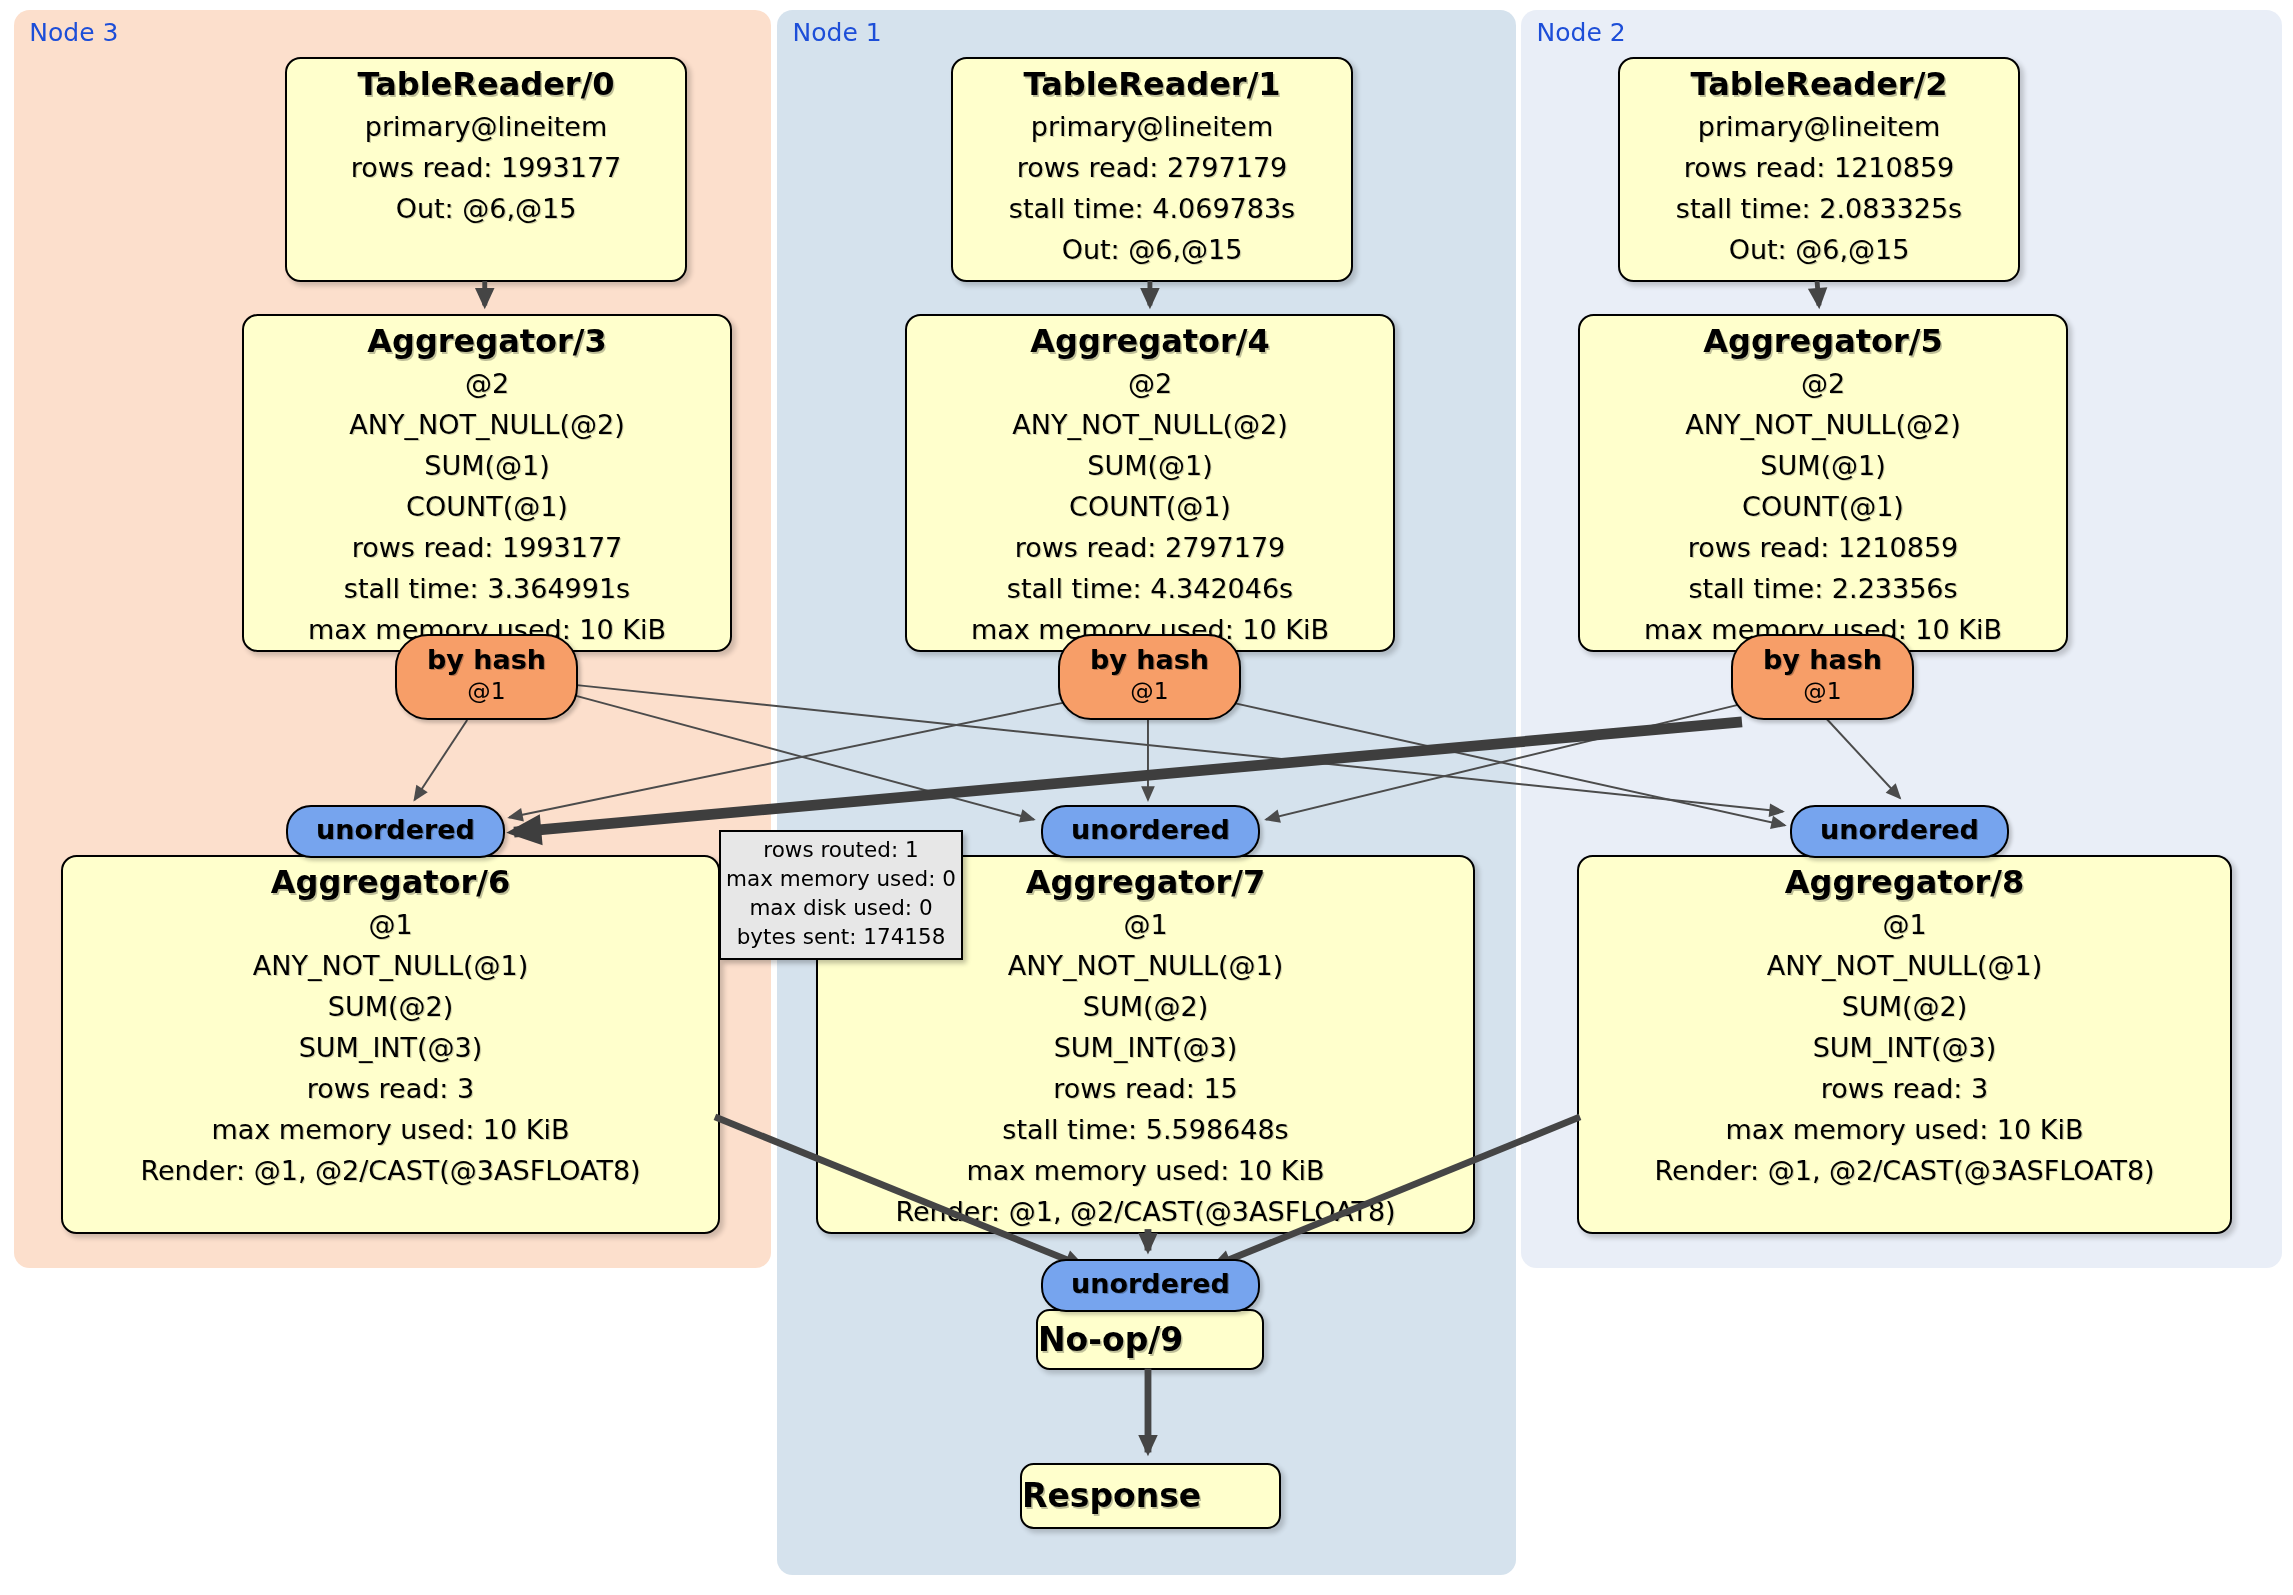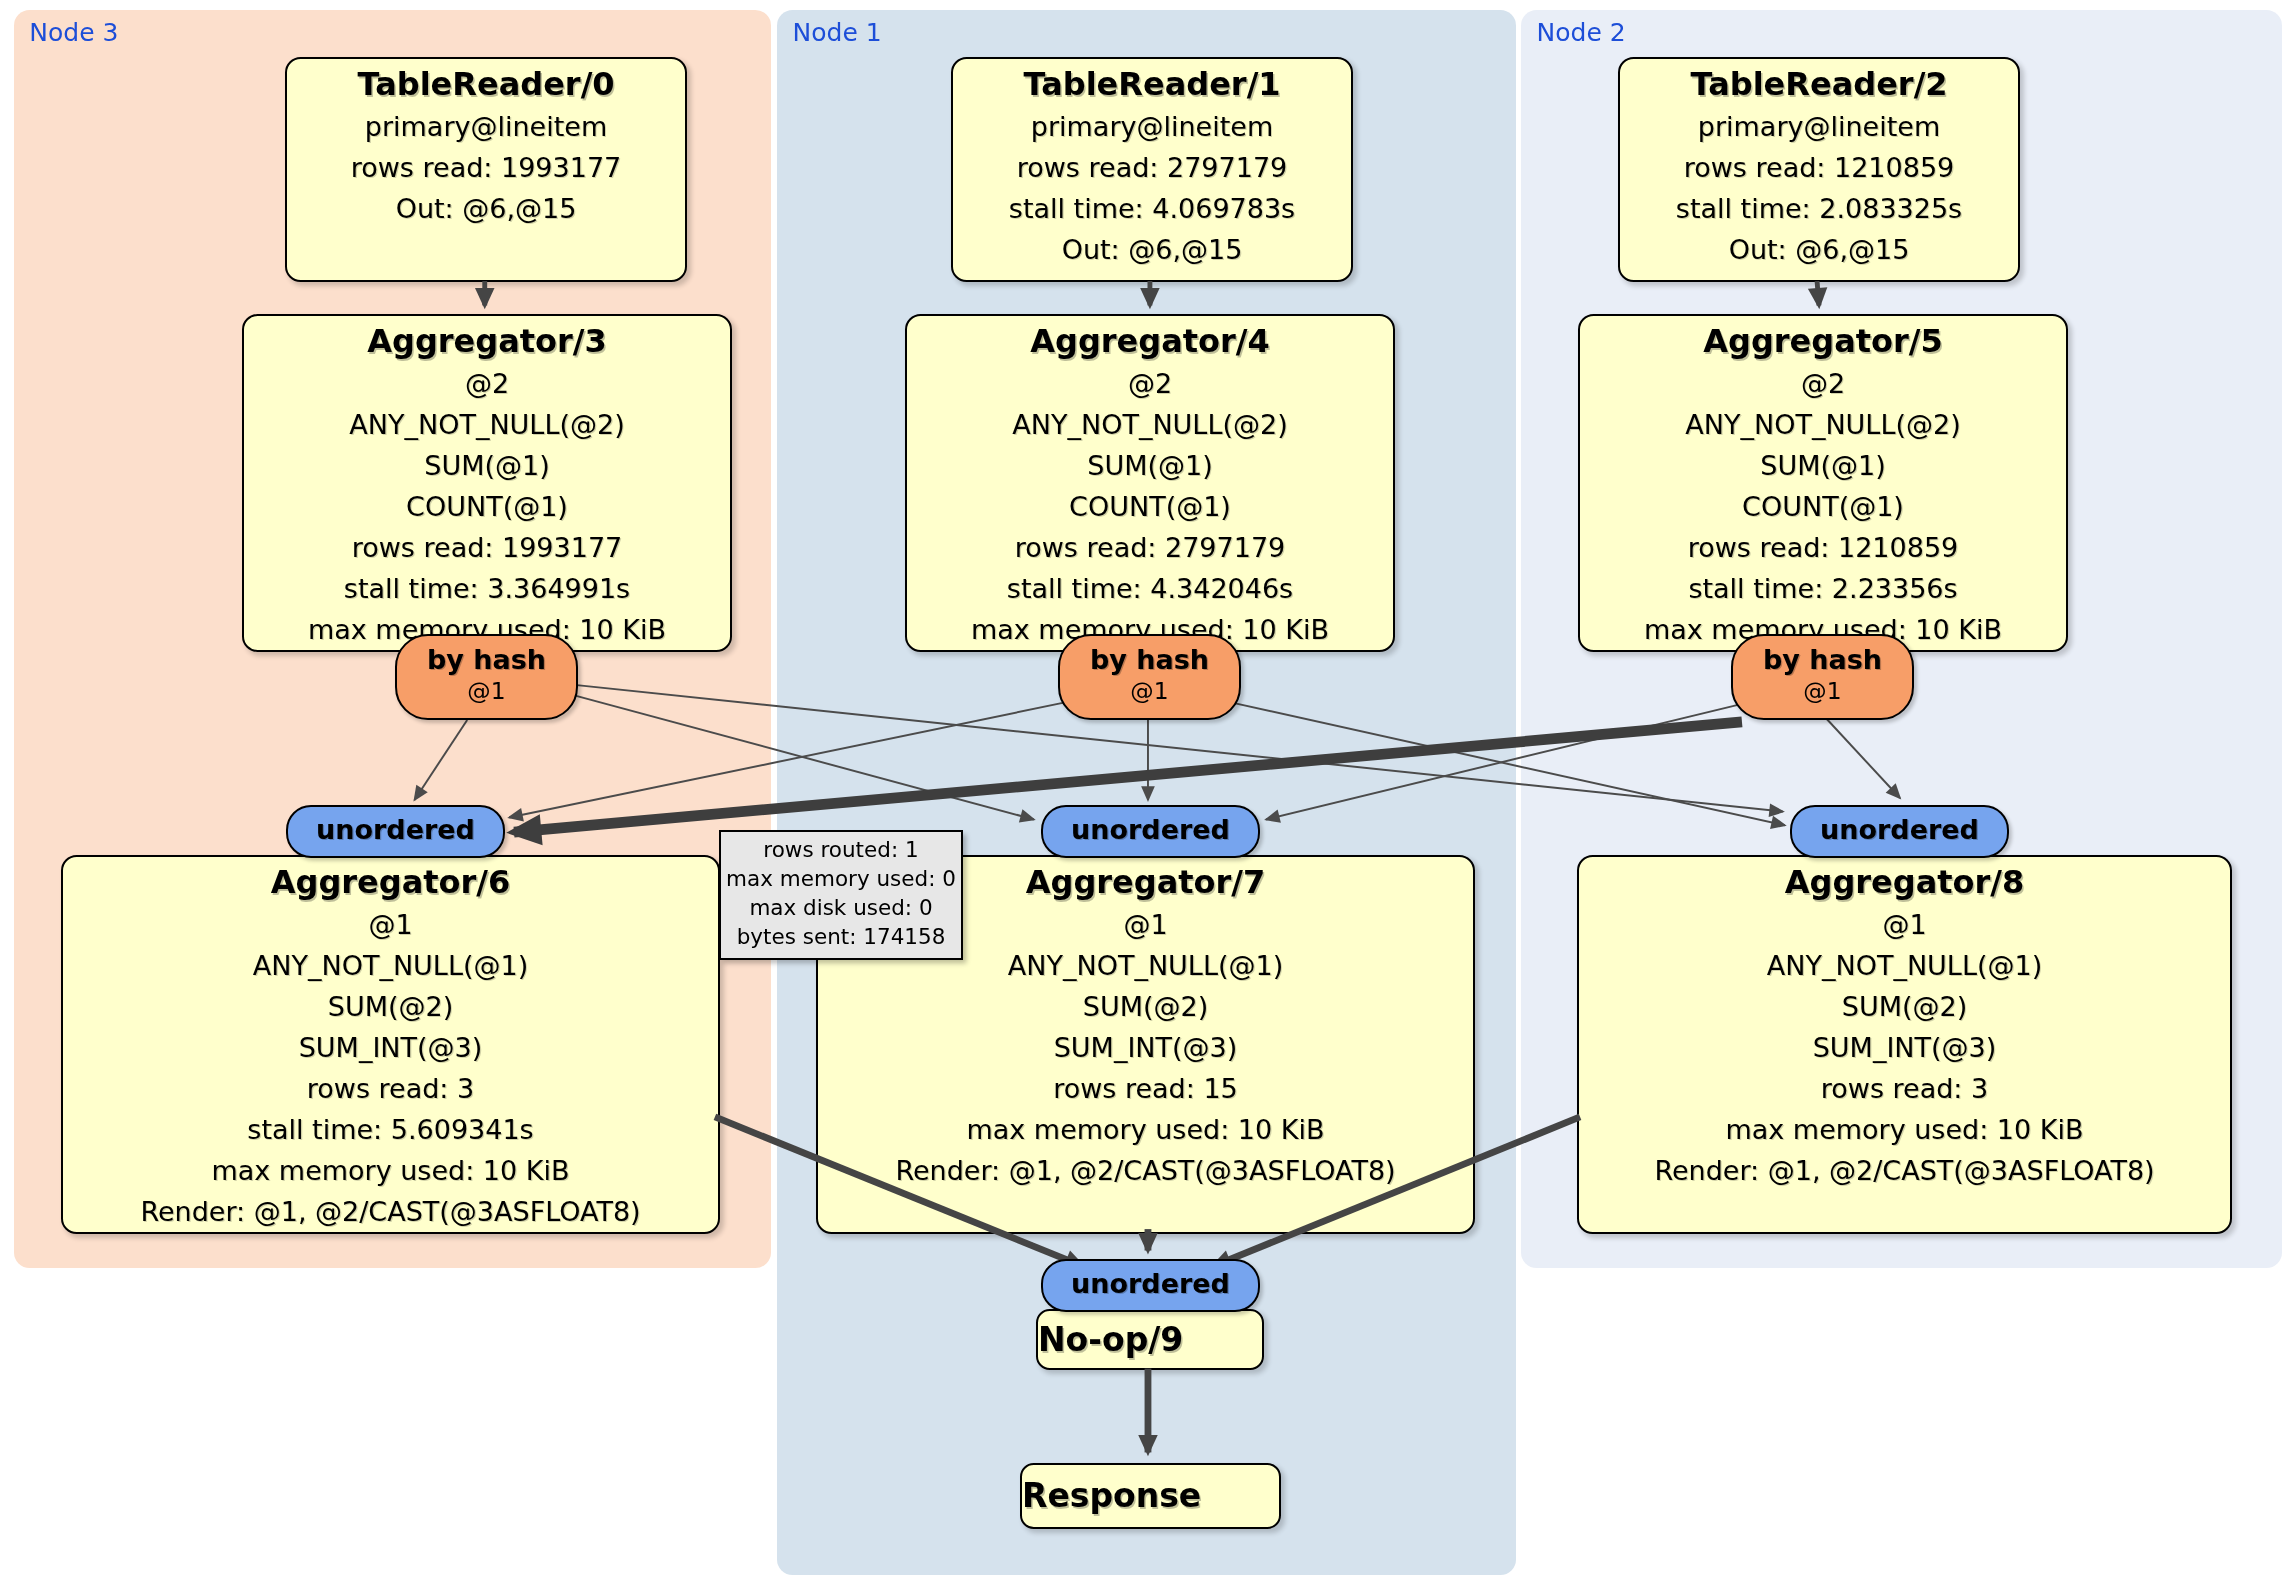--- a/index.html
+++ b/index.html
@@ -79,21 +79,20 @@
 <div class="stream" style="left:286px;top:805px;width:215px;height:49px;">
   <div class="stream-label">unordered</div>
 </div>
 <div class="op" style="left:61px;top:855px;width:655px;height:371px;">
   <div class="op-title">Aggregator/6</div>
   <div class="op-line">@1</div>
   <div class="op-line">ANY_NOT_NULL(@1)</div>
   <div class="op-line">SUM(@2)</div>
   <div class="op-line">SUM_INT(@3)</div>
   <div class="op-line">rows read: 3</div>
-  <div class="op-line">stall time: 5.609341s</div>
   <div class="op-line">max memory used: 10 KiB</div>
   <div class="op-line">Render: @1, @2/CAST(@3ASFLOAT8)</div>
 </div>
 
 <div class="op" style="left:951px;top:57px;width:398px;height:217px;">
   <div class="op-title">TableReader/1</div>
   <div class="op-line">primary@lineitem</div>
   <div class="op-line">rows read: 2797179</div>
   <div class="op-line">stall time: 4.069783s</div>
   <div class="op-line">Out: @6,@15</div>
@@ -115,20 +114,21 @@
 <div class="stream" style="left:1041px;top:805px;width:215px;height:49px;">
   <div class="stream-label">unordered</div>
 </div>
 <div class="op" style="left:816px;top:855px;width:655px;height:371px;">
   <div class="op-title">Aggregator/7</div>
   <div class="op-line">@1</div>
   <div class="op-line">ANY_NOT_NULL(@1)</div>
   <div class="op-line">SUM(@2)</div>
   <div class="op-line">SUM_INT(@3)</div>
   <div class="op-line">rows read: 15</div>
+  <div class="op-line">stall time: 5.598648s</div>
   <div class="op-line">max memory used: 10 KiB</div>
   <div class="op-line">Render: @1, @2/CAST(@3ASFLOAT8)</div>
 </div>
 
 <div class="op" style="left:1618px;top:57px;width:398px;height:217px;">
   <div class="op-title">TableReader/2</div>
   <div class="op-line">primary@lineitem</div>
   <div class="op-line">rows read: 1210859</div>
   <div class="op-line">stall time: 2.083325s</div>
   <div class="op-line">Out: @6,@15</div>

